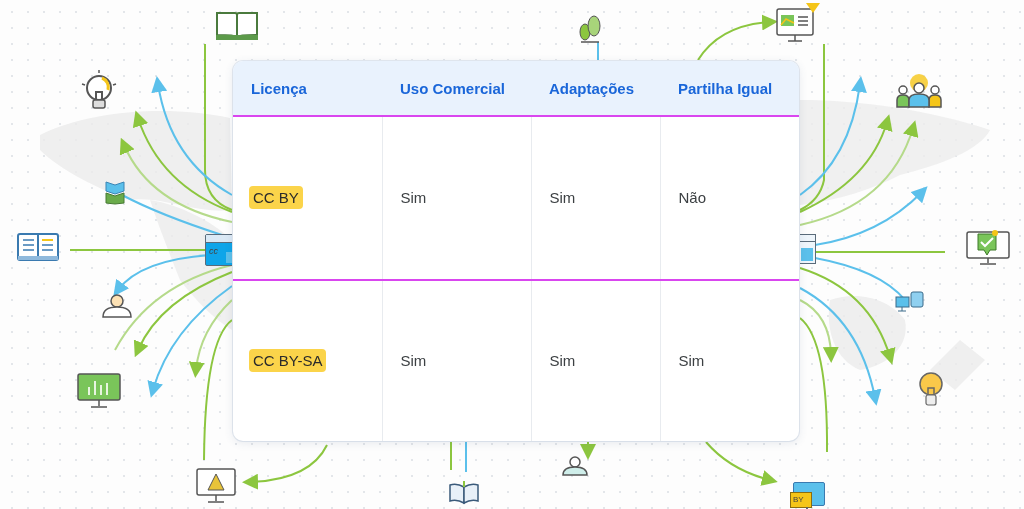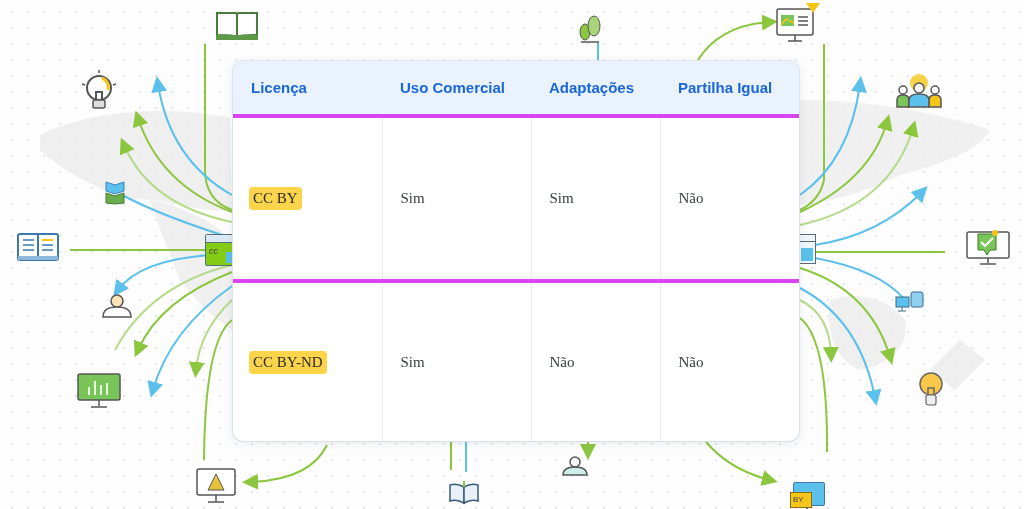--- a/index.html
+++ b/index.html
@@ -23,23 +23,22 @@
     overflow: hidden;
   }
   table { border-collapse: collapse; width: 100%; height: 100%; table-layout: fixed; }
   thead tr { background: #e9f2fd; height: 55px; }
   th {
     color: #1a66d9; font-weight: bold; font-size: 15px; text-align: left;
     padding: 0 0 0 18px;
   }
   td {
     font-size: 15px; color: #3c4043; padding: 0 0 0 18px;
-    border-top: 4px solid #d946ef; border-right: 1px solid #e8ebef;
+    border-top: 2px solid #d946ef; border-right: 1px solid #e8ebef;
     height: 54px;
-    font-family: Liberation Serif, serif;
   }
   td:last-child { border-right: none; }
   td.lic { padding-left: 16px; }
   .badge {
     display: inline-block; background: #fbd44a; color: #2b2b2b;
     font-size: 15px; padding: 3px 4px; border-radius: 4px; line-height: 17px;
   }
   col.c1 { width: 149px; } col.c2 { width: 149px; } col.c3 { width: 129px; } col.c4 { width: 139px; }
 </style>
 </head>
@@ -131,21 +130,21 @@
   <line x1="21" y1="2" x2="21" y2="28" stroke="#3a7ab0" stroke-width="2"></line>
   <line x1="6" y1="8" x2="17" y2="8" stroke="#3a7ab0" stroke-width="1.5"></line>
   <line x1="6" y1="13" x2="17" y2="13" stroke="#3a7ab0" stroke-width="1.5"></line>
   <line x1="6" y1="18" x2="17" y2="18" stroke="#3a7ab0" stroke-width="1.5"></line>
   <line x1="25" y1="8" x2="36" y2="8" stroke="#f5c518" stroke-width="2"></line>
   <line x1="25" y1="13" x2="36" y2="13" stroke="#3a7ab0" stroke-width="1.5"></line>
   <line x1="25" y1="18" x2="36" y2="18" stroke="#3a7ab0" stroke-width="1.5"></line>
   <rect x="1" y="24" width="40" height="4" fill="#8fb9dc"></rect>
 </svg>
 
-<div class="icon" style="left:205px;top:234px;width:28px;height:30px;background:#84cc16;border:1.5px solid #5a6b7a;border-radius:2px;">
+<div class="icon" style="left:205px;top:234px;width:28px;height:30px;background:#0ea5e9;border:1.5px solid #5a6b7a;border-radius:2px;">
   <div style="position:absolute;left:0;right:0;top:0;height:7px;border-bottom:1.5px solid #5a6b7a;background:#dbe9f5"></div>
   <span style="position:absolute;left:3px;top:11px;font-size:9px;color:#444;font-style:italic">cc</span>
   <div style="position:absolute;right:-1px;bottom:2px;width:9px;height:11px;background:#5bc0eb;"></div>
 </div>
 
 <svg class="icon" style="left:101px;top:294px" width="32" height="24" viewBox="0 0 32 24">
   <circle cx="16" cy="7" r="6" fill="#fde2b5" stroke="#555" stroke-width="1.5"></circle>
   <path d="M2 23 Q2 13 16 13 Q30 13 30 23 Z" fill="#fff" stroke="#555" stroke-width="1.5"></path>
 </svg>
 
@@ -258,20 +257,20 @@
       </tr>
     </thead>
     <tbody>
       <tr>
         <td class="lic"><span class="badge">CC BY</span></td>
         <td>Sim</td>
         <td>Sim</td>
         <td>Não</td>
       </tr>
       <tr>
-        <td class="lic"><span class="badge">CC BY-ND</span></td>
-        <td>Sim</td>
-        <td>Não</td>
-        <td>Não</td>
+        <td class="lic"><span class="badge">CC BY-SA</span></td>
+        <td>Sim</td>
+        <td>Sim</td>
+        <td>Sim</td>
       </tr>
     </tbody>
   </table>
 </div>
 
 </body></html>

